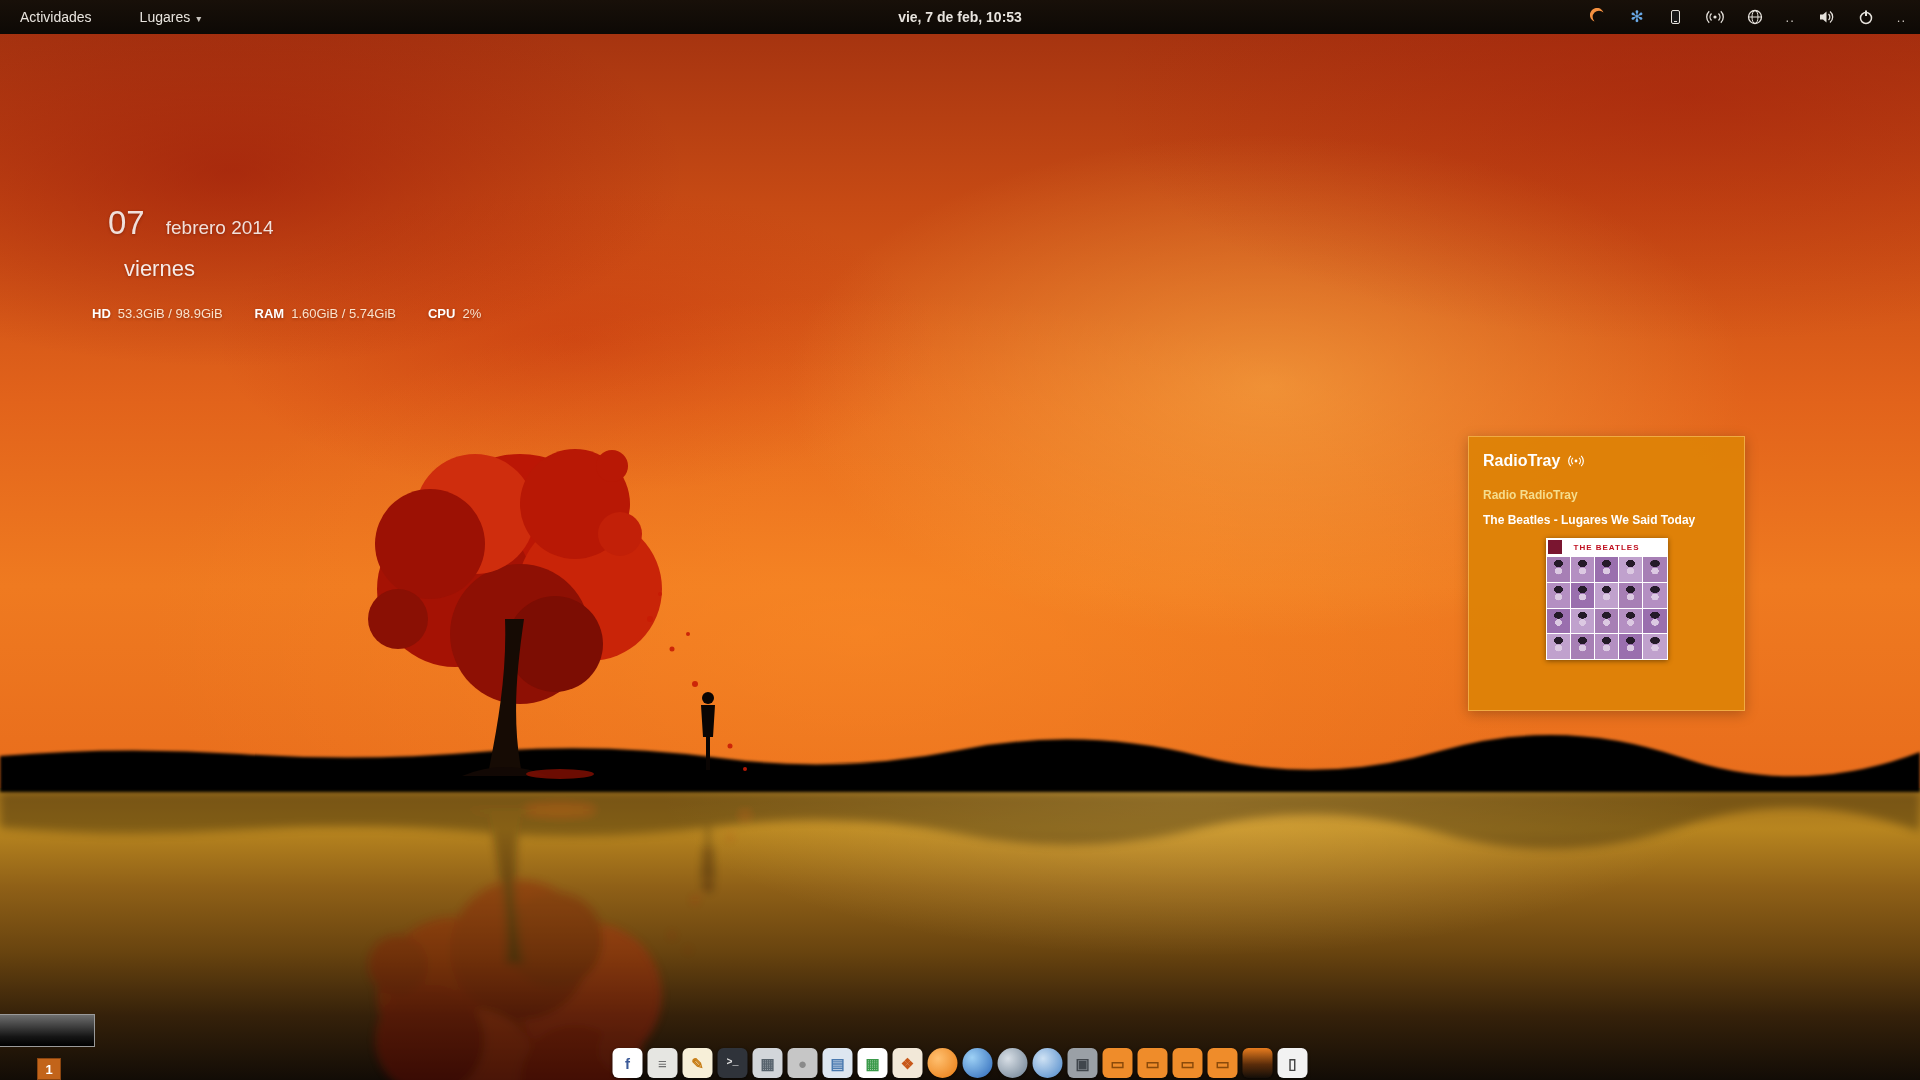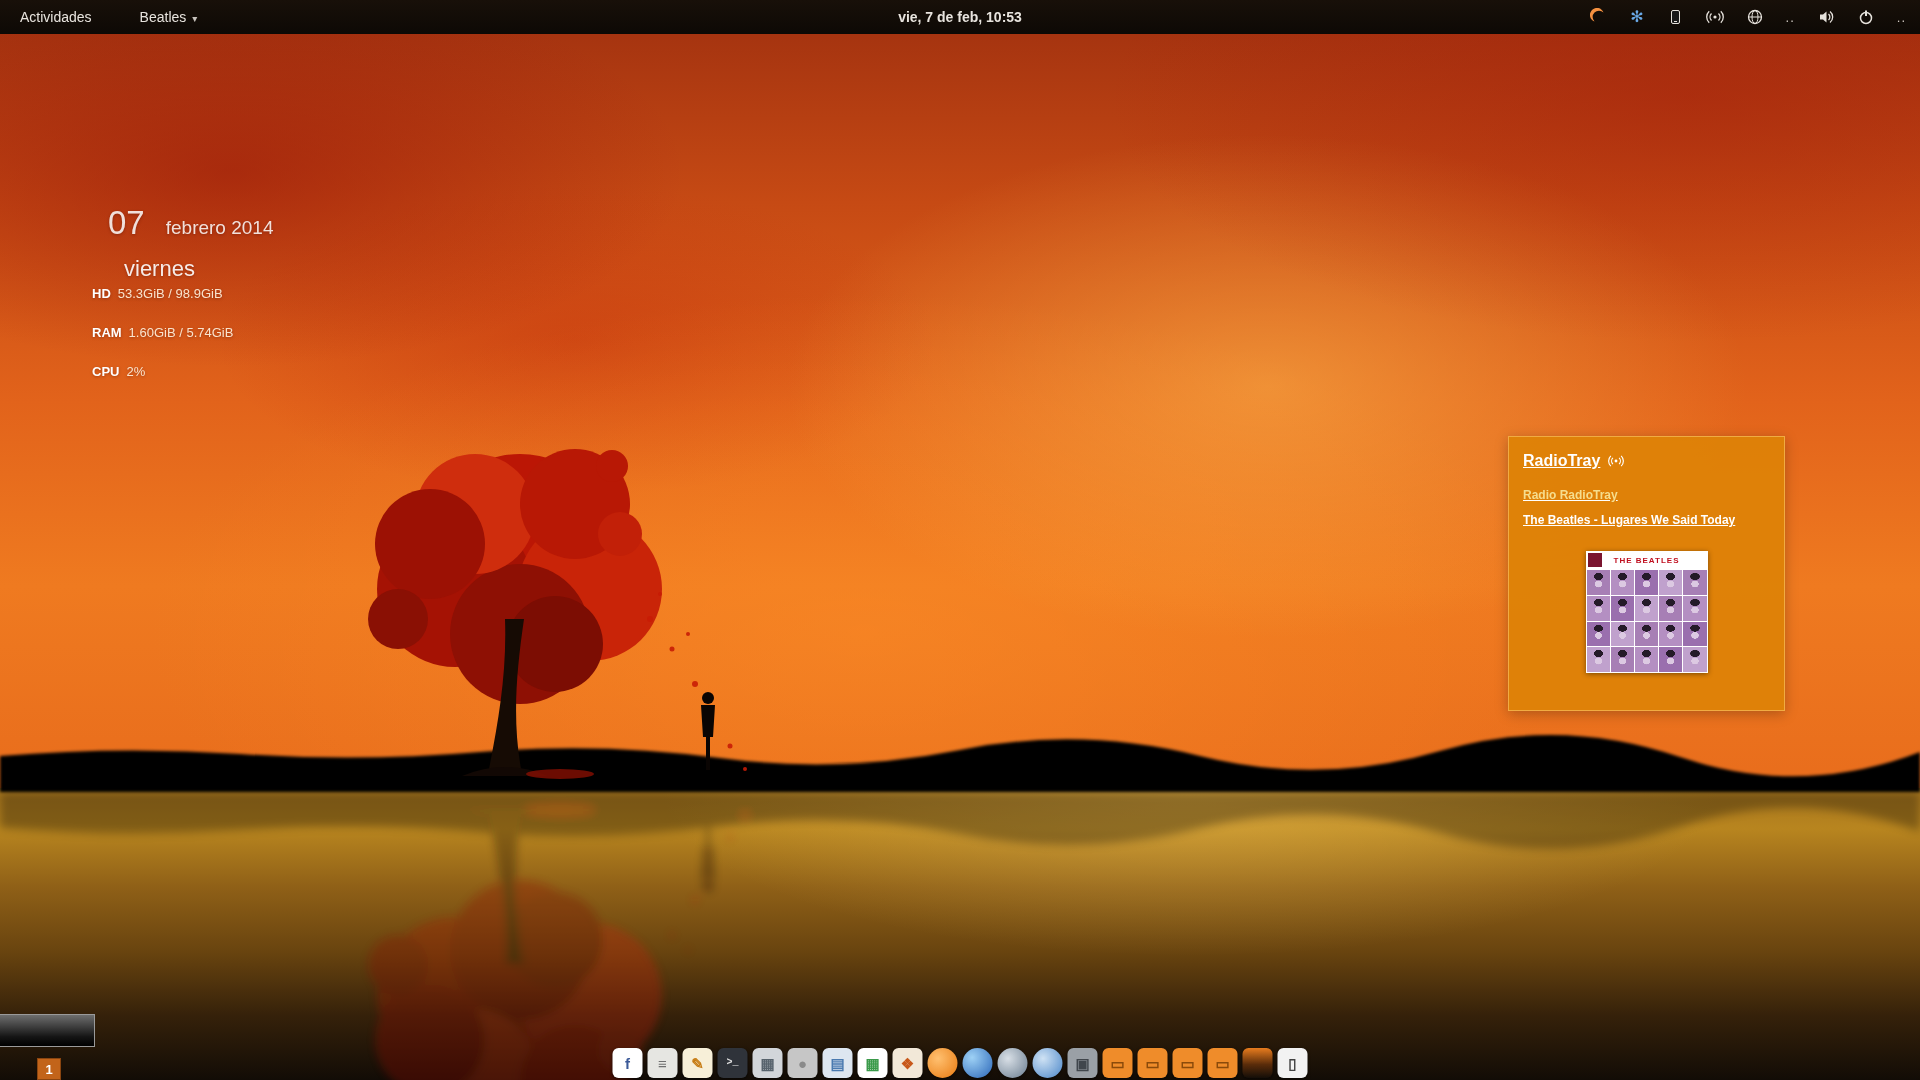--- a/index.html
+++ b/index.html
@@ -47,35 +47,35 @@
   #clock-widget { position:absolute; left:92px; top:196px; z-index:10; color:#fff;
     text-shadow:0 1px 3px rgba(60,10,0,0.35); }
   .time-row { display:flex; align-items:flex-start; }
   .big-time { font-size:104px; line-height:1; font-weight:100; letter-spacing:4px;
     color:rgba(255,255,255,0.45); }
   .date-col { margin-left:16px; padding-top:8px; }
   .day-line { display:flex; align-items:baseline; gap:21px; }
   .day-num { font-size:33px; color:rgba(255,255,255,0.85); font-weight:300; }
   .month { font-size:19px; color:rgba(255,255,255,0.85); }
   .weekday { font-size:22px; color:rgba(255,255,255,0.9); margin-top:14px;margin-left:16px; }
-  .stats-row { margin-top:4px; font-size:13px; display:flex; gap:24px;flex-direction:column; }
+  .stats-row { margin-top:24px; font-size:13px; display:flex; gap:32px; }
   .stat-label { font-weight:bold; color:#ffffff; margin-right:7px; }
   .stat-value { color:rgba(255,240,220,0.92); }
 
   
   #radiotray {
-    position:absolute; left:1508px; top:436px; width:277px; height:275px; z-index:10;
+    position:absolute; left:1468px; top:436px; width:277px; height:275px; z-index:10;
     background:rgba(222,130,6,0.93); border:1px solid rgba(255,205,115,0.55);
     box-shadow:0 3px 12px rgba(0,0,0,0.25);
-    padding:15px 14px; color:#fff;text-decoration:underline;
+    padding:15px 14px; color:#fff;
   }
   .rt-title-row { display:flex; align-items:center; gap:8px; font-size:16px; font-weight:bold; }
   .rt-station { margin-top:18px; font-size:12px; font-weight:bold; color:#f6dd8d; }
   .rt-track { margin-top:11px; font-size:12px; font-weight:bold; color:#ffffff; }
-  .rt-art { margin:24px auto 0; width:122px; height:122px; background:#fff;
+  .rt-art { margin:11px auto 0; width:122px; height:122px; background:#fff;
     box-shadow:0 1px 5px rgba(0,0,0,0.45); }
   .rt-art-header { height:18px; background:#ffffff; display:flex; align-items:center;
     justify-content:center; position:relative; }
   .rt-art-header::before { content:""; position:absolute; left:2px; top:2px;
     width:14px; height:14px; background:#7a1530; }
   .band-name { font-size:8px; font-weight:bold; color:#c01020; letter-spacing:1px; }
   .album-grid { height:104px; display:grid; grid-template-columns:repeat(5,1fr);
     grid-template-rows:repeat(4,1fr); gap:1px; background:#ffffff; padding:1px; }
   .face-cell {
     background-image:
@@ -157,21 +157,21 @@
       </g>
     </g>
 
     <use href="#scene" transform="translate(0,1516) scale(1,-1)" opacity="0.3" filter="url(#refblur)"></use>
   </svg>
 
   <div id="topbar">
     <div class="tb-left">
       <span class="tb-item">Actividades</span>
       <span class="tb-item">
-        <span>Beatles</span><span class="caret">▾</span>
+        <span>Lugares</span><span class="caret">▾</span>
       </span>
     </div>
 
     <div class="tb-center">vie,  7 de feb, 10:53</div>
 
     <div class="tb-right">
       <span class="tray-ic">
         <svg width="18" height="18" viewBox="0 0 18 18">
           <path d="M4.5,13.5 A7,7 0 1 1 13.5,4.5 A5.5,5.5 0 0 0 4.5,13.5 Z" fill="#f59140"></path>
         </svg>

